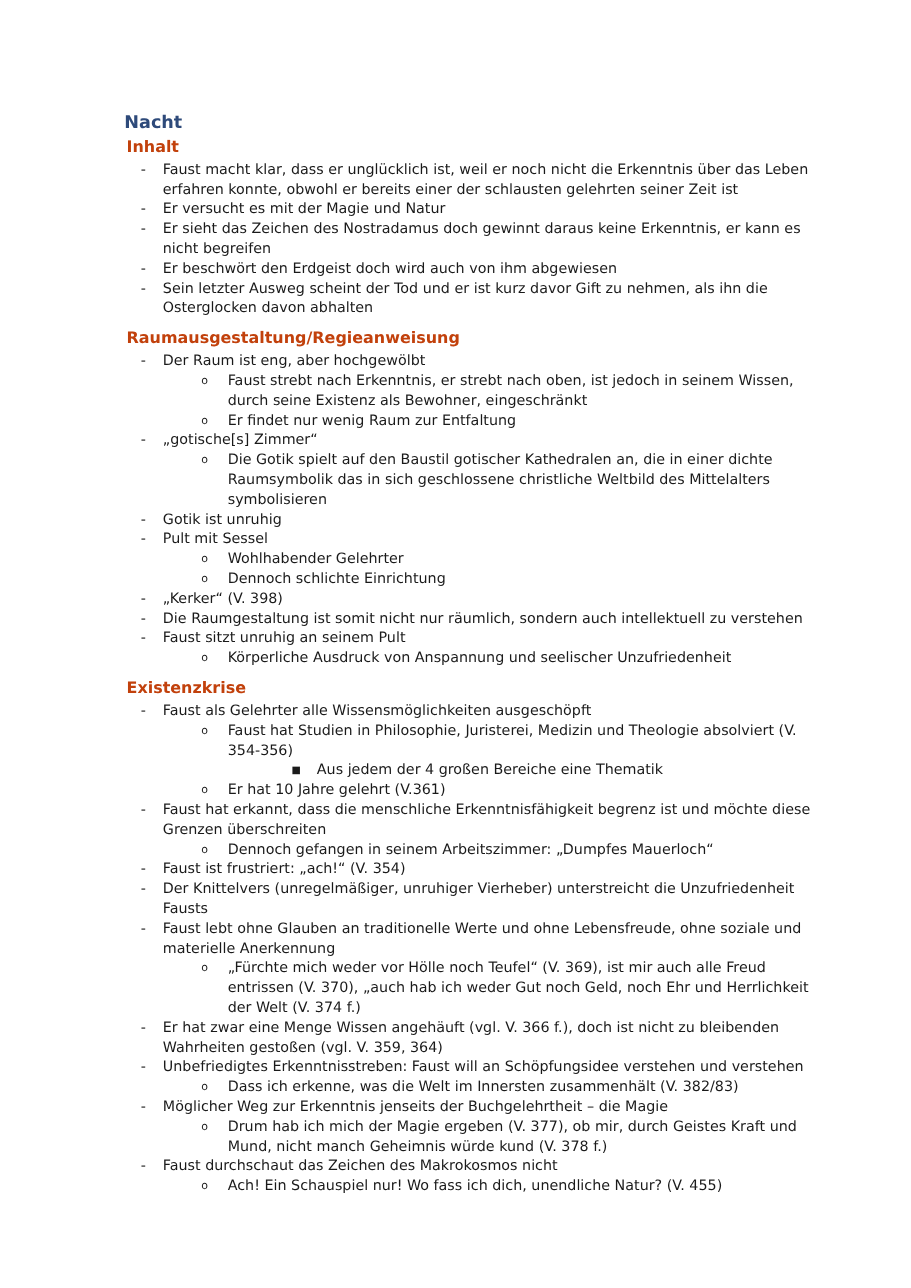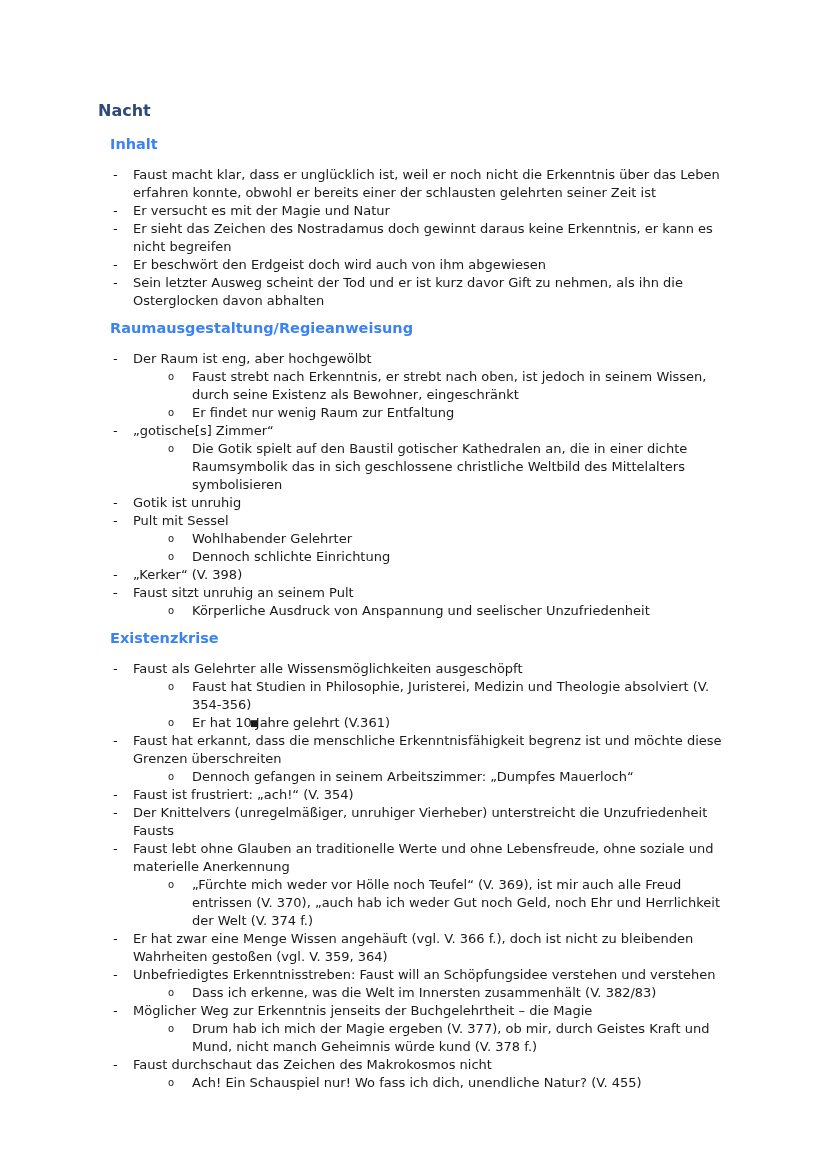--- a/index.html
+++ b/index.html
@@ -1,20 +1,20 @@
 <!DOCTYPE html>
 <html><head>
 <meta charset="utf-8">
 <style>
   html, body { margin: 0; padding: 0; background: #ffffff; }
   body { width: 828px; height: 1171px; position: relative; overflow: hidden;
          font-family: "DejaVu Sans", sans-serif; color: #1a1a1a; }
-  .page { position: absolute; left: 98px; top: 100px; width: 640px; }
+  .page { position: absolute; left: 113px; top: 100px; width: 640px; }
   .title { font-size: 16px; color: #2e4a7a; line-height: 22px; margin: 0; }
-  .h2 { font-size: 14.5px; color: #3b82f6; line-height: 20px; margin: 12px; }
+  .h2 { font-size: 14.5px; color: #c2410c; line-height: 20px; margin: 2px; }
   .h2.gap { margin-top: 8px; }
   ul { list-style: none; margin: 0; padding: 0; }
   li { font-size: 13px; line-height: 18px; position: relative; }
   .l1 { padding-left: 35px; }
   .l1 > .b { position: absolute; left: 15px; top: 0; }
   .l2 { padding-left: 94px; }
   .l2 > .b { position: absolute; left: 70px; top: 0; font-size: 10px; }
   .l3 { padding-left: 175px; }
   .l3 > .b { position: absolute; left: 152px; top: 0; font-size: 9px; }
 </style>
@@ -40,31 +40,31 @@
           <li class="l1"><span class="b">-</span><span>Der Raum ist eng, aber hochgewölbt</span></li>
           <li class="l2"><span class="b">o</span><span>Faust strebt nach Erkenntnis, er strebt nach oben, ist jedoch in seinem Wissen, durch seine Existenz als Bewohner, eingeschränkt</span></li>
           <li class="l2"><span class="b">o</span><span>Er findet nur wenig Raum zur Entfaltung</span></li>
           <li class="l1"><span class="b">-</span><span>„gotische[s] Zimmer“</span></li>
           <li class="l2"><span class="b">o</span><span>Die Gotik spielt auf den Baustil gotischer Kathedralen an, die in einer dichte Raumsymbolik das in sich geschlossene christliche Weltbild des Mittelalters symbolisieren</span></li>
           <li class="l1"><span class="b">-</span><span>Gotik ist unruhig</span></li>
           <li class="l1"><span class="b">-</span><span>Pult mit Sessel</span></li>
           <li class="l2"><span class="b">o</span><span>Wohlhabender Gelehrter</span></li>
           <li class="l2"><span class="b">o</span><span>Dennoch schlichte Einrichtung</span></li>
           <li class="l1"><span class="b">-</span><span>„Kerker“ (V. 398)</span></li>
-          <li class="l1"><span class="b">-</span></li>
+          <li class="l1"><span class="b">-</span><span>Die Raumgestaltung ist somit nicht nur räumlich, sondern auch intellektuell zu verstehen</span></li>
           <li class="l1"><span class="b">-</span><span>Faust sitzt unruhig an seinem Pult</span></li>
           <li class="l2"><span class="b">o</span><span>Körperliche Ausdruck von Anspannung und seelischer Unzufriedenheit</span></li>
         </ul>
       </section>
       <section>
         <h2 class="h2 gap">Existenzkrise</h2>
         <ul>
           <li class="l1"><span class="b">-</span><span>Faust als Gelehrter alle Wissensmöglichkeiten ausgeschöpft</span></li>
           <li class="l2"><span class="b">o</span><span>Faust hat Studien in Philosophie, Juristerei, Medizin und Theologie absolviert (V. 354-356)</span></li>
-          <li class="l3"><span class="b">■</span></li>
+          <li class="l3"><span class="b">■</span><span>Aus jedem der 4 großen Bereiche eine Thematik</span></li>
           <li class="l2"><span class="b">o</span><span>Er hat 10 Jahre gelehrt (V.361)</span></li>
           <li class="l1"><span class="b">-</span><span>Faust hat erkannt, dass die menschliche Erkenntnisfähigkeit begrenz ist und möchte diese Grenzen überschreiten</span></li>
           <li class="l2"><span class="b">o</span><span>Dennoch gefangen in seinem Arbeitszimmer: „Dumpfes Mauerloch“</span></li>
           <li class="l1"><span class="b">-</span><span>Faust ist frustriert: „ach!“ (V. 354)</span></li>
           <li class="l1"><span class="b">-</span><span>Der Knittelvers (unregelmäßiger, unruhiger Vierheber) unterstreicht die Unzufriedenheit Fausts</span></li>
           <li class="l1"><span class="b">-</span><span>Faust lebt ohne Glauben an traditionelle Werte und ohne Lebensfreude, ohne soziale und materielle Anerkennung</span></li>
           <li class="l2"><span class="b">o</span><span>„Fürchte mich weder vor Hölle noch Teufel“ (V. 369), ist mir auch alle Freud entrissen (V. 370), „auch hab ich weder Gut noch Geld, noch Ehr und Herrlichkeit der Welt (V. 374 f.)</span></li>
           <li class="l1"><span class="b">-</span><span>Er hat zwar eine Menge Wissen angehäuft (vgl. V. 366 f.), doch ist nicht zu bleibenden Wahrheiten gestoßen (vgl. V. 359, 364)</span></li>
           <li class="l1"><span class="b">-</span><span>Unbefriedigtes Erkenntnisstreben: Faust will an Schöpfungsidee verstehen und verstehen</span></li>
           <li class="l2"><span class="b">o</span><span>Dass ich erkenne, was die Welt im Innersten zusammenhält (V. 382/83)</span></li>

